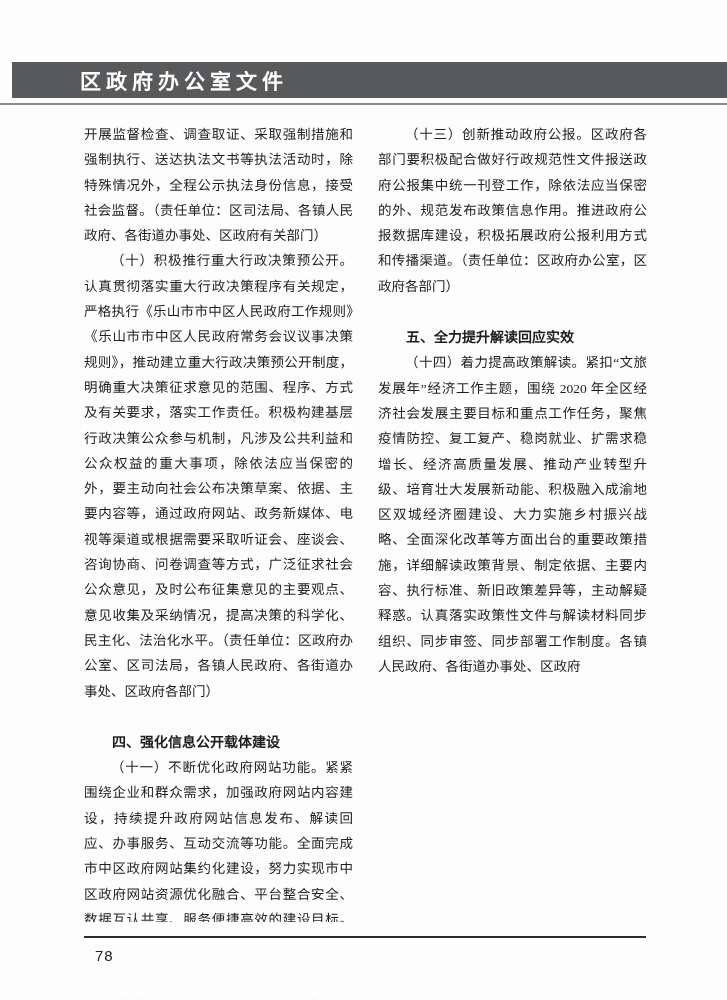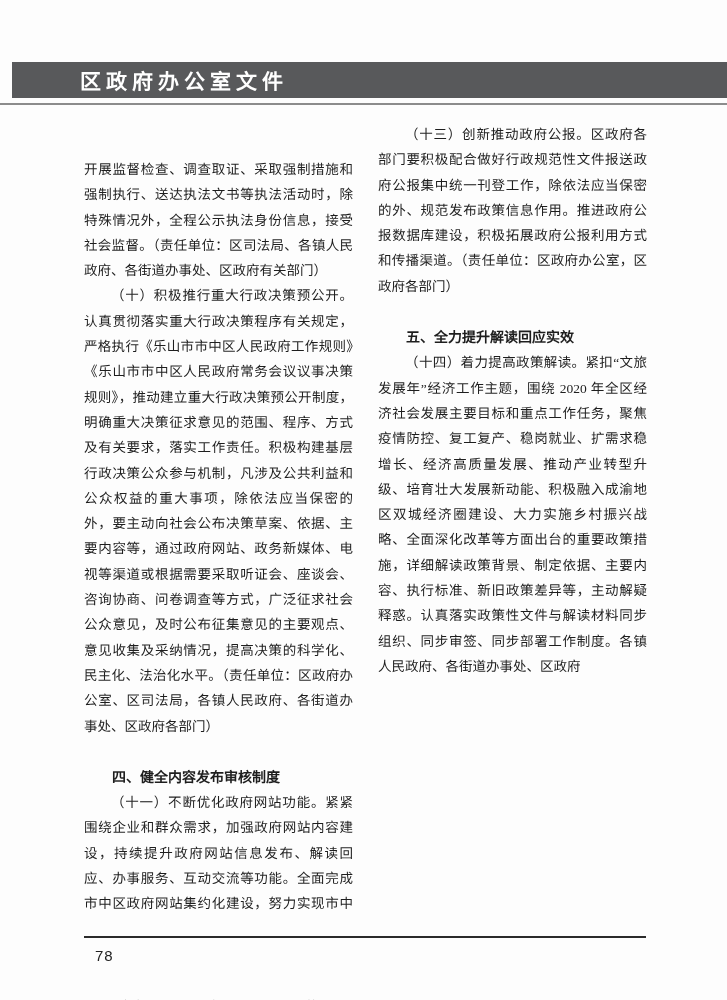--- a/index.html
+++ b/index.html
@@ -53,21 +53,21 @@
     height: 800px;
     overflow: hidden;
     font-size: 13.5px;
     line-height: 25.3px;
     text-align: justify;
     text-justify: inter-character;
   }
   .col-left  { left: 84px; }
   .col-right { left: 378px; }
   .col p { margin: 0; }
-  .col p.continuation { text-indent: 0; margin-top: 35px; }
+  .col p.continuation { text-indent: 0; }
   .col p.paragraph    { text-indent: 2em; }
   .col p.heading {
     text-indent: 2em;
     font-weight: bold;
     font-family: "Liberation Sans", "DejaVu Sans", sans-serif;
     font-size: 14px;
     margin-top: 26px;
   }
   .footer-rule {
     position: absolute;
@@ -98,21 +98,21 @@
 
   <div class="banner" style="background: rgb(88, 89, 91);">
     <span class="banner-title">区政府办公室文件</span>
   </div>
 
   <div class="header-rule" style="background: rgb(140, 140, 140);"></div>
 
   <div class="col col-left">
       <p class="continuation">开展监督检查、调查取证、采取强制措施和强制执行、送达执法文书等执法活动时，除特殊情况外，全程公示执法身份信息，接受社会监督。（责任单位：区司法局、各镇人民政府、各街道办事处、区政府有关部门）</p>
       <p class="paragraph">（十）积极推行重大行政决策预公开。认真贯彻落实重大行政决策程序有关规定，严格执行《乐山市市中区人民政府工作规则》《乐山市市中区人民政府常务会议议事决策规则》，推动建立重大行政决策预公开制度，明确重大决策征求意见的范围、程序、方式及有关要求，落实工作责任。积极构建基层行政决策公众参与机制，凡涉及公共利益和公众权益的重大事项，除依法应当保密的外，要主动向社会公布决策草案、依据、主要内容等，通过政府网站、政务新媒体、电视等渠道或根据需要采取听证会、座谈会、咨询协商、问卷调查等方式，广泛征求社会公众意见，及时公布征集意见的主要观点、意见收集及采纳情况，提高决策的科学化、民主化、法治化水平。（责任单位：区政府办公室、区司法局，各镇人民政府、各街道办事处、区政府各部门）</p>
-      <p class="heading">四、健全内容发布审核制度</p>
+      <p class="heading">四、强化信息公开载体建设</p>
       <p class="paragraph">（十一）不断优化政府网站功能。紧紧围绕企业和群众需求，加强政府网站内容建设，持续提升政府网站信息发布、解读回应、办事服务、互动交流等功能。全面完成市中区政府网站集约化建设，努力实现市中区政府网站资源优化融合、平台整合安全、数据互认共享、服务便捷高效的建设目标。（责任单位：区政府办公室）</p>
     </div>
 
   <div class="col col-right">
       <p class="paragraph">（十三）创新推动政府公报。区政府各部门要积极配合做好行政规范性文件报送政府公报集中统一刊登工作，除依法应当保密的外、规范发布政策信息作用。推进政府公报数据库建设，积极拓展政府公报利用方式和传播渠道。（责任单位：区政府办公室，区政府各部门）</p>
       <p class="heading">五、全力提升解读回应实效</p>
       <p class="paragraph">（十四）着力提高政策解读。紧扣“文旅发展年”经济工作主题，围绕 2020 年全区经济社会发展主要目标和重点工作任务，聚焦疫情防控、复工复产、稳岗就业、扩需求稳增长、经济高质量发展、推动产业转型升级、培育壮大发展新动能、积极融入成渝地区双城经济圈建设、大力实施乡村振兴战略、全面深化改革等方面出台的重要政策措施，详细解读政策背景、制定依据、主要内容、执行标准、新旧政策差异等，主动解疑释惑。认真落实政策性文件与解读材料同步组织、同步审签、同步部署工作制度。各镇人民政府、各街道办事处、区政府</p>
     </div>
 
   <div class="footer-rule" style="background: rgb(43, 43, 43);"></div>

